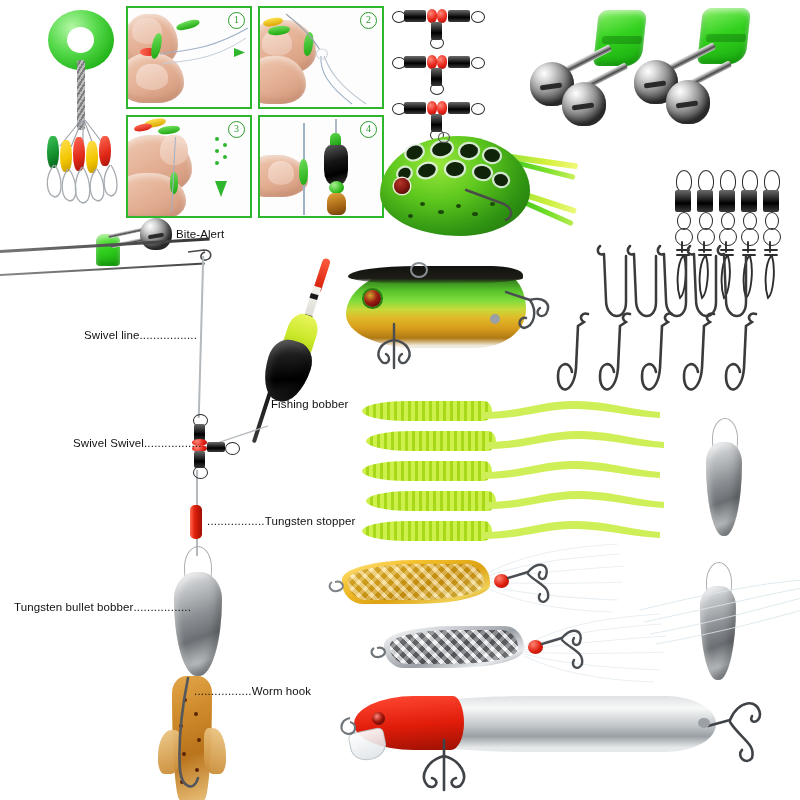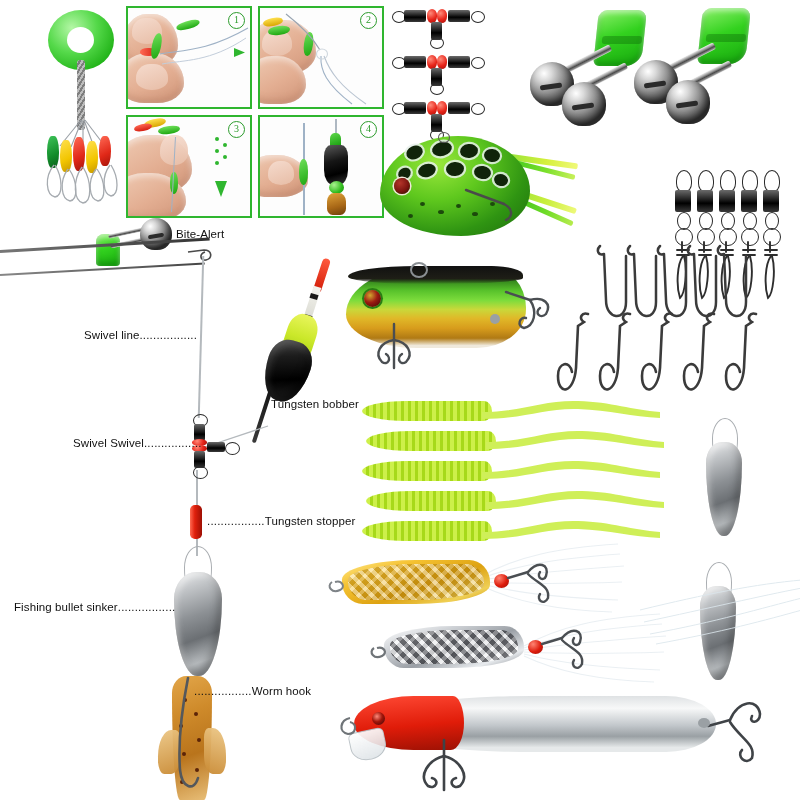--- a/index.html
+++ b/index.html
@@ -635,31 +635,31 @@
         <path d="M166 40 C130 50, 86 62, 20 74"></path>
     </g>
   </svg>
 
   <div class="lbl" style="left:176px;top:228px;">Bite-Alert</div>
 
   <div class="lbl" style="left:84px;top:329px;">
     <span>Swivel line</span><span class="lbl-dot">.................</span>
   </div>
 
-  <div class="lbl" style="left:271px;top:398px;">Tungsten bobber</div>
+  <div class="lbl" style="left:271px;top:398px;">Fishing bobber</div>
 
   <div class="lbl" style="left:73px;top:437px;">
     <span>Swivel Swivel</span><span class="lbl-dot">.................</span>
   </div>
 
   <div class="lbl" style="left:207px;top:515px;">
     <span class="lbl-dot">.................</span><span>Tungsten stopper</span>
   </div>
 
   <div class="lbl" style="left:14px;top:601px;">
-    <span>Fishing bullet sinker</span><span class="lbl-dot">.................</span>
+    <span>Tungsten bullet bobber</span><span class="lbl-dot">.................</span>
   </div>
 
   <div class="lbl" style="left:194px;top:685px;">
     <span class="lbl-dot">.................</span><span>Worm hook</span>
   </div>
 
 </div>
 
 </body></html>

